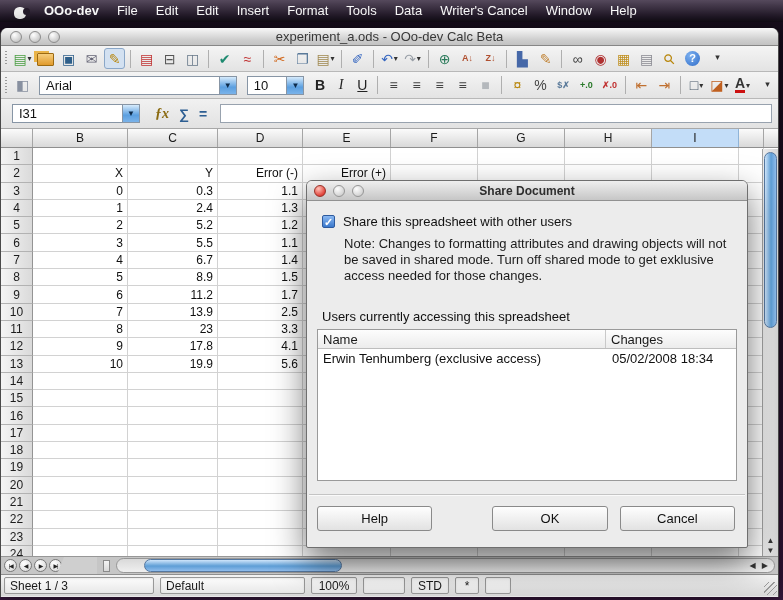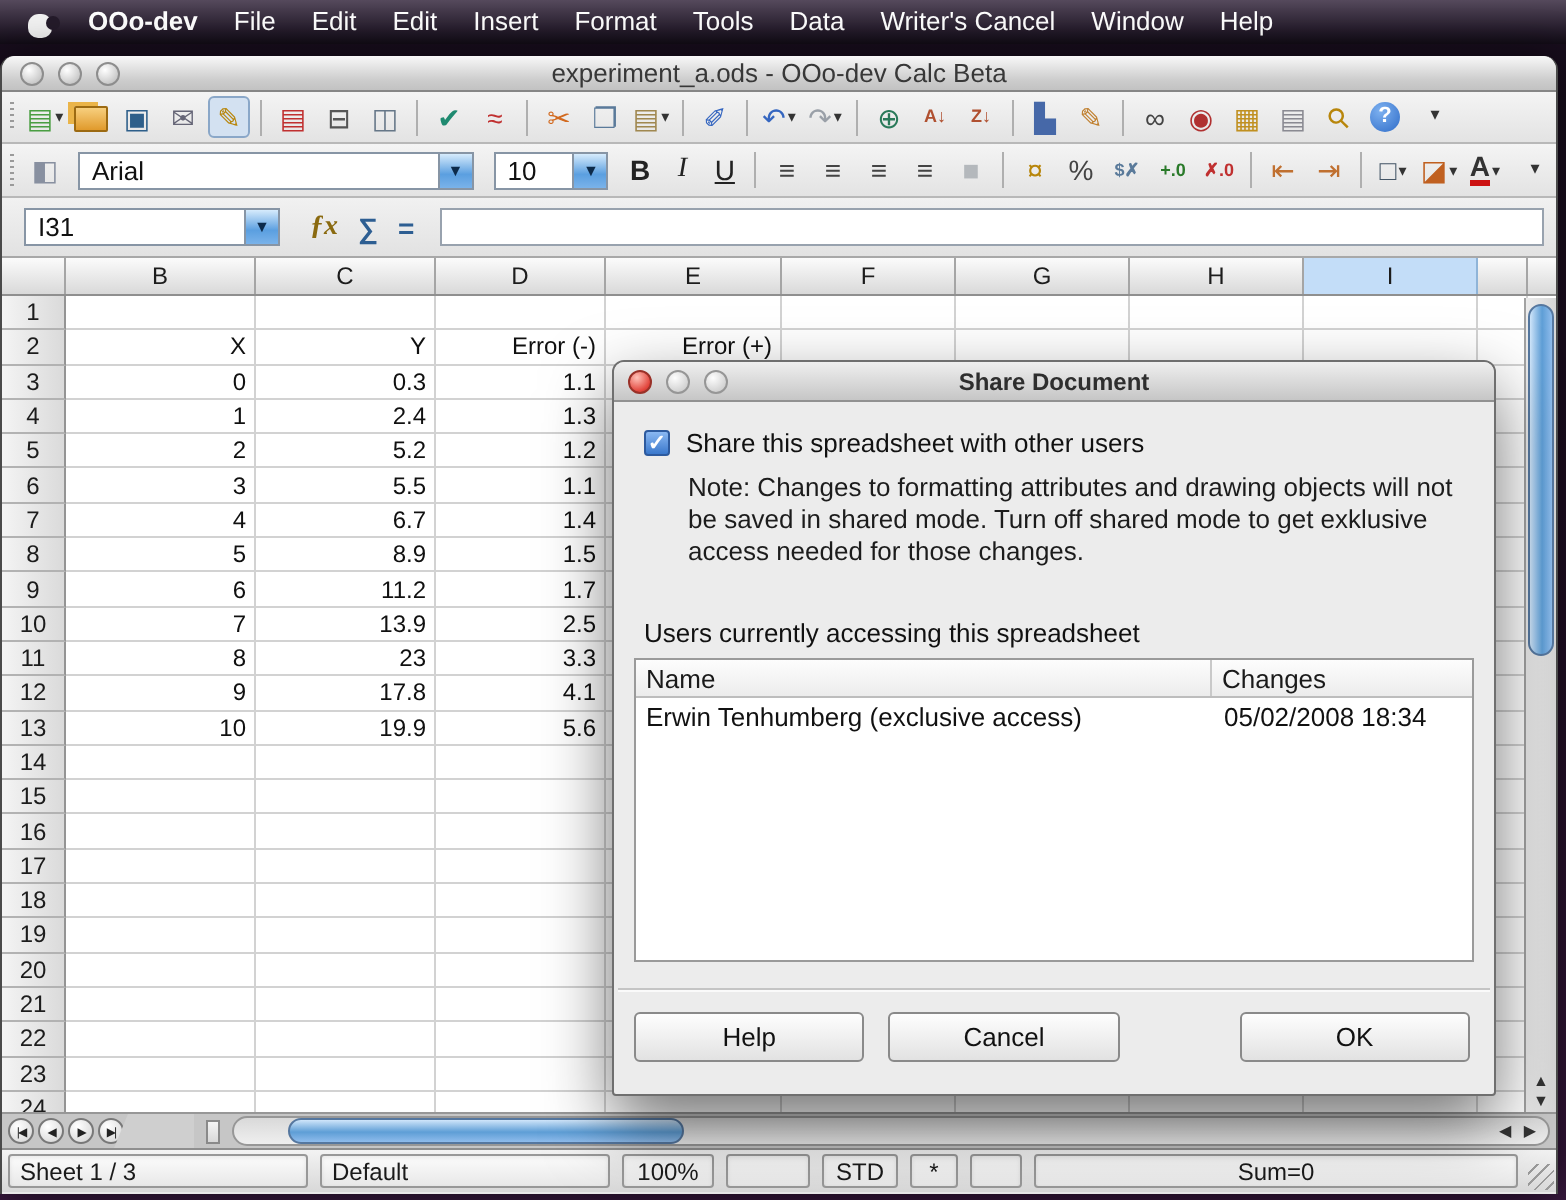--- a/index.html
+++ b/index.html
@@ -692,21 +692,20 @@
   </div>
 
   <div class="statusbar" id="statusbar">
     <div class="seg segl" style="width: 150px;">Sheet 1 / 3</div>
       <div class="seg segl" style="width: 145px;">Default</div>
       <div class="seg" style="width: 46px;">100%</div>
       <div class="seg" style="width: 42px;"></div>
       <div class="seg" style="width: 38px;">STD</div>
       <div class="seg" style="width: 24px;">*</div>
       <div class="seg" style="width: 26px;"></div>
-      <div class="seg" style="flex: 1 1 0%; margin-right: 16px;">Sum=0</div>
       <div class="grip"></div>
   </div>
 </div>
 
 <div class="dialog">
   <div class="dtitle">
     <span class="dot red"></span>
     <span class="dot dim"></span>
     <span class="dot dim"></span>
     <span class="dlabel">Share Document</span>
@@ -731,16 +730,16 @@
           <div class="ubc1">Erwin Tenhumberg (exclusive access)</div>
           <div class="ubc2">05/02/2008 18:34</div>
         </div>
       </div>
   </div>
 
   <div class="dsep"></div>
 
   <div class="dbtns">
     <div class="dbtn">Help</div>
+    <div class="dbtn ok">OK</div>
     <div class="dbtn cancel">Cancel</div>
-    <div class="dbtn ok">OK</div>
   </div>
 </div>
 
 </body></html>

